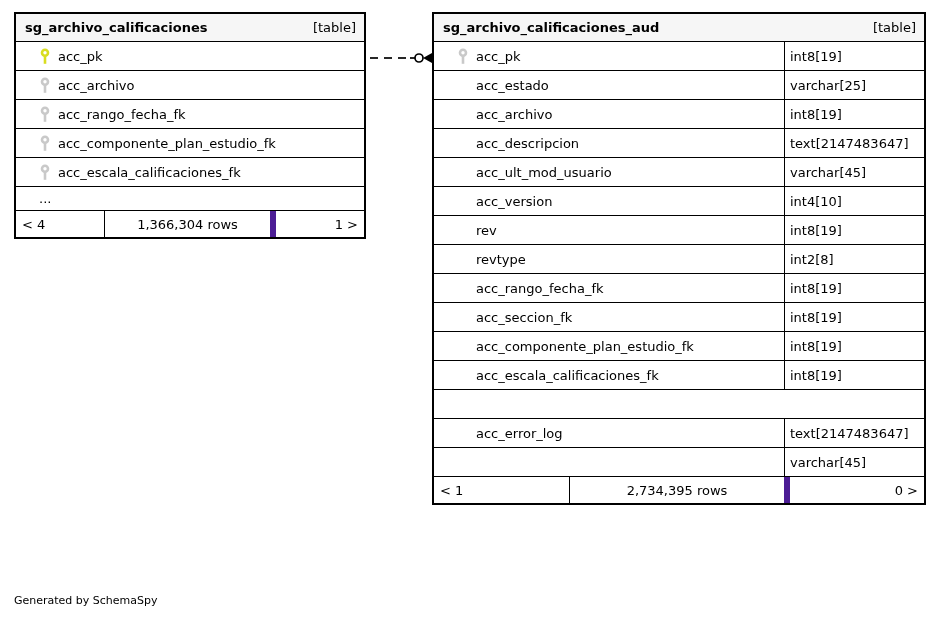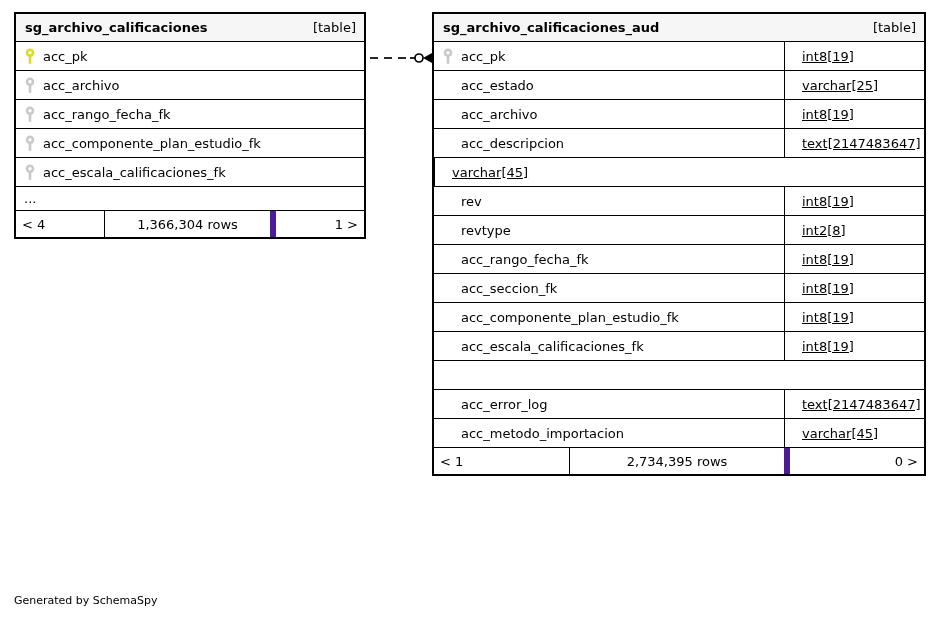--- a/index.html
+++ b/index.html
@@ -51,39 +51,39 @@
     background: #fff;
   }
   .row.ellipsis { height: 23px; }
   .name-cell {
     flex: 1 1 auto;
     display: flex;
     align-items: center;
     padding-left: 8px;
     min-width: 0;
     white-space: nowrap;
+    margin-left: 15px;
   }
   .name-cell.plain { padding-left: 8px; }
   .key-slot {
     width: 12px;
     height: 17px;
     margin-right: 7px;
     flex: 0 0 auto;
     display: inline-flex;
     align-items: center;
   }
   .type-cell {
     flex: 0 0 140px;
     border-left: 1px solid #000;
     display: flex;
     align-items: center;
-    padding-left: 17px;
+    padding-left: 5px;
     box-sizing: border-box;
     white-space: nowrap;
-    text-decoration: underline;
   }
 
   .pager {
     display: flex;
     height: 26px;
     align-items: stretch;
   }
   .pg {
     display: flex;
     align-items: center;
@@ -233,25 +233,36 @@
           <div class="type-cell">int8[19]</div>
         </div>
         <div class="row">
           <div class="name-cell">
             <span class="key-slot"></span>
             <span>acc_descripcion</span>
           </div>
           <div class="type-cell">text[2147483647]</div>
         </div>
         <div class="row">
+          <div class="name-cell">
+            <span class="key-slot"></span>
+            <span>acc_ult_mod_usuario</span>
+          </div>
           <div class="type-cell">varchar[45]</div>
         </div>
         <div class="row">
           <div class="name-cell">
             <span class="key-slot"></span>
+            <span>acc_version</span>
+          </div>
+          <div class="type-cell">int4[10]</div>
+        </div>
+        <div class="row">
+          <div class="name-cell">
+            <span class="key-slot"></span>
             <span>rev</span>
           </div>
           <div class="type-cell">int8[19]</div>
         </div>
         <div class="row">
           <div class="name-cell">
             <span class="key-slot"></span>
             <span>revtype</span>
           </div>
           <div class="type-cell">int2[8]</div>
@@ -289,21 +300,20 @@
         <div class="row">
           <div class="name-cell">
             <span class="key-slot"></span>
             <span>acc_error_log</span>
           </div>
           <div class="type-cell">text[2147483647]</div>
         </div>
         <div class="row">
           <div class="name-cell">
             <span class="key-slot"></span>
-            <span>acc_metodo_importacion</span>
           </div>
           <div class="type-cell">varchar[45]</div>
         </div>
       </div>
     <footer class="pager">
       <div class="pg left">&lt; 1</div>
       <div class="pg mid">2,734,395 rows</div>
       <div class="pg right">0 &gt;</div>
     </footer>
   </section>

